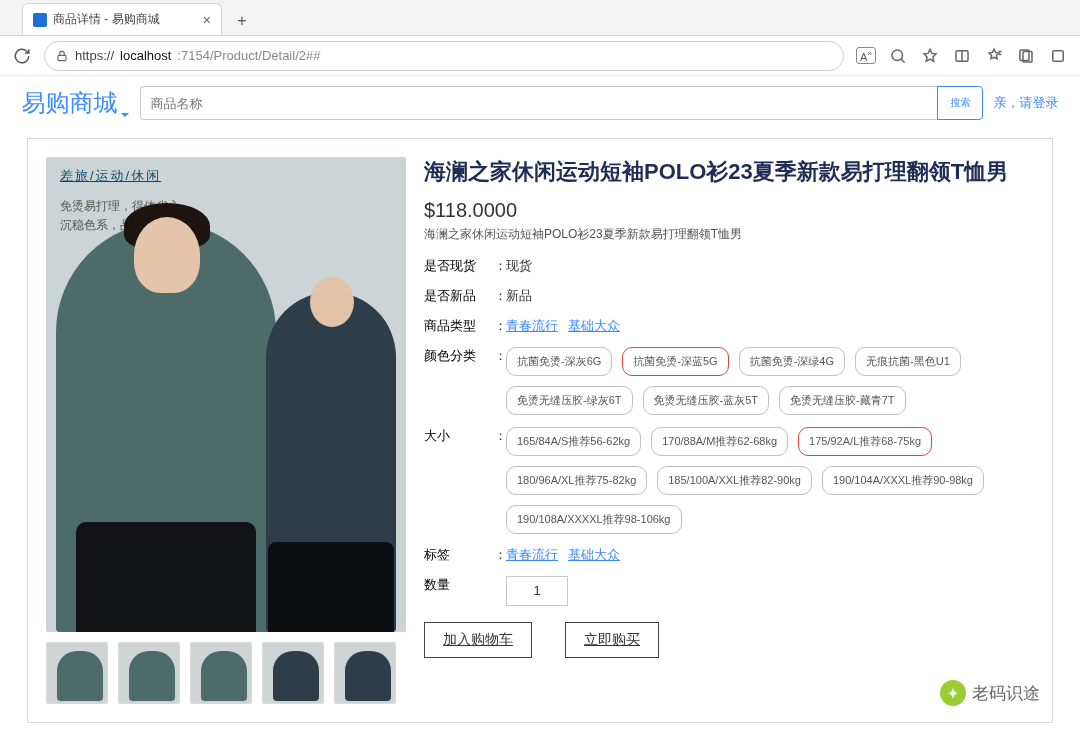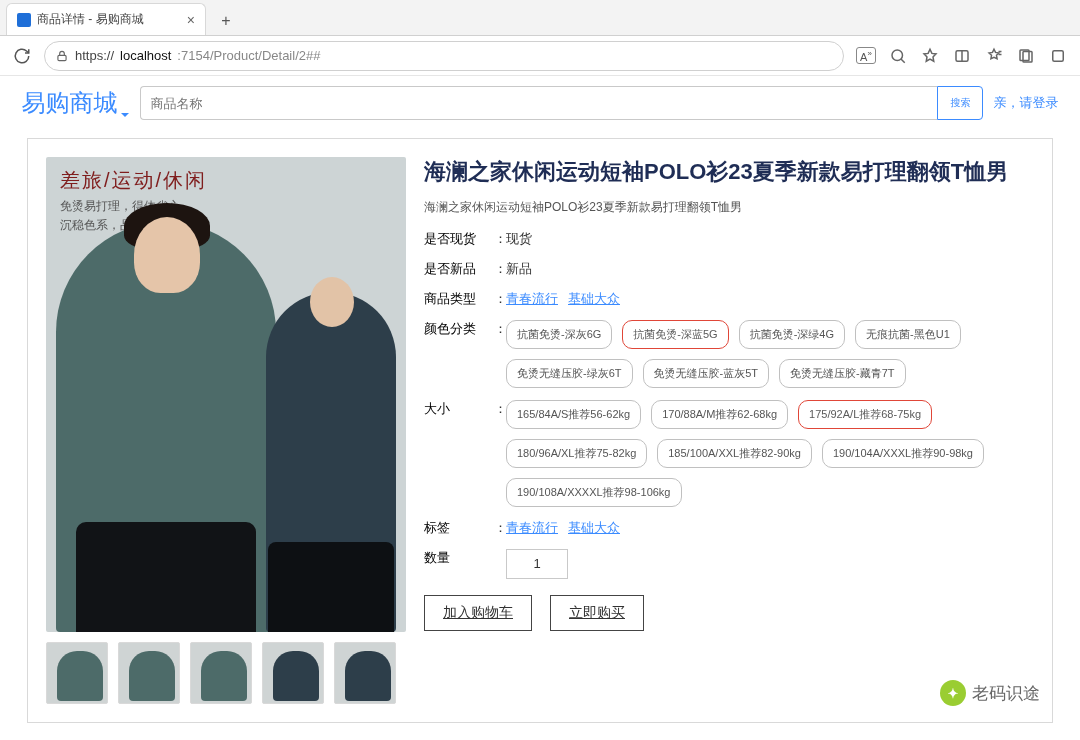--- a/index.html
+++ b/index.html
@@ -1,18 +1,18 @@
 <!DOCTYPE html>
 <html><head>
   <meta charset="utf-8">
   <style>
     * { margin: 0; padding: 0; box-sizing: border-box; }
     body { font-family: "Microsoft YaHei", sans-serif; background: #fff; font-size: 14px; color: #333; }
     .browser-chrome { width: 1080px; height: 740px; display: flex; flex-direction: column; }
-    .tabbar { height: 36px; background: #f3f3f3; display: flex; align-items: flex-end; padding-left: 6px; border-bottom: 1px solid #d0d0d0; }
+    .tabbar { height: 36px; background: #f3f3f3; display: flex; align-items: flex-end; padding-left: 22px; border-bottom: 1px solid #d0d0d0; }
     .tab { background: #fff; height: 32px; min-width: 200px; border-radius: 6px 6px 0 0; display: flex; align-items: center; padding: 0 10px; font-size: 12px; color: #444; border: 1px solid #d8d8d8; border-bottom: none; }
     .tab .favicon { width: 14px; height: 14px; background: #1f6fd8; margin-right: 6px; border-radius: 2px; }
     .tab .close { margin-left: auto; font-size: 14px; color: #666; }
     .newtab { width: 28px; height: 28px; display: flex; align-items: center; justify-content: center; color: #555; font-size: 16px; margin-left: 6px; }
     .addrbar { height: 40px; display: flex; align-items: center; padding: 0 8px; gap: 8px; border-bottom: 1px solid #e6e6e6; }
     .ic-btn { width: 28px; height: 28px; display: flex; align-items: center; justify-content: center; color: #555; border-radius: 4px; }
     .ic-btn svg { width: 18px; height: 18px; }
     .urlbox { flex: 1; height: 30px; border: 1px solid #d0d0d0; border-radius: 15px; display: flex; align-items: center; padding: 0 10px; font-size: 13px; color: #444; background: #fff; gap: 6px; }
     .urlbox .lock { width: 14px; height: 14px; color: #666; }
     .url-host { color: #111; }
@@ -23,21 +23,21 @@
     .brand { color: #3b8bff; font-size: 24px; font-weight: 400; display: flex; align-items: center; }
     .brand .caret { width: 10px; height: 10px; margin-left: 2px; }
     .brand .caret svg { width: 10px; height: 10px; fill: #3b8bff; }
     .search-wrap { flex: 1; display: flex; }
     .search-input { flex: 1; height: 34px; border: 1px solid #c9c9c9; border-right: none; border-radius: 4px 0 0 4px; padding: 0 10px; font-size: 13px; color: #701a75; outline: none; }
     .search-btn { height: 34px; padding: 0 12px; border: 1px solid #3b8bff; background: #fff; color: #3b8bff; border-radius: 0 4px 4px 0; font-size: 10px; cursor: pointer; }
     .login-link { color: #3b8bff; font-size: 13px; text-decoration: none; white-space: nowrap; }
     .content-card { width: 95%; margin: 18px auto 40px; border: 1px solid #d9d9d9; padding: 18px; display: flex; gap: 18px; }
     .gallery { width: 360px; flex-shrink: 0; }
     .main-img { width: 360px; height: 475px; background: #cdd4d5; position: relative; border-radius: 2px; overflow: hidden; }
-    .poster-text { position: absolute; left: 14px; top: 10px; font-size: 20px; letter-spacing: 2px; color: #7f1d1d; font-weight: 500; }
+    .poster-text { position: absolute; left: 14px; top: 10px; font-size: 13px; letter-spacing: 2px; color: #0c4a6e; font-weight: 500; text-decoration: underline; }
     .poster-sub { position: absolute; left: 14px; top: 40px; font-size: 12px; color: #555; line-height: 1.6; }
     .mannequin-l { position: absolute; left: 10px; bottom: 0; width: 220px; height: 410px; background: #4d6b69; border-radius: 110px 110px 4px 4px; }
     .head-l { position: absolute; left: 88px; top: 60px; width: 66px; height: 76px; background: #e5c5a9; border-radius: 50% 50% 40% 40%; }
     .hair-l { position: absolute; left: 78px; top: 46px; width: 86px; height: 46px; background: #1d1410; border-radius: 50% 50% 30% 30%; }
     .legs-l { position: absolute; left: 30px; bottom: 0; width: 180px; height: 110px; background: #111316; border-radius: 10px 10px 0 0; }
     .mannequin-r { position: absolute; right: 10px; bottom: 0; width: 130px; height: 340px; background: #2d3e4a; border-radius: 65px 65px 4px 4px; }
     .head-r { position: absolute; right: 52px; top: 120px; width: 44px; height: 50px; background: #e2c3a7; border-radius: 50%; }
     .shorts-r { position: absolute; right: 12px; bottom: 0; width: 126px; height: 90px; background: #0d1013; border-radius: 8px 8px 0 0; }
     .thumbs { display: flex; gap: 10px; margin-top: 10px; }
     .thumb { width: 62px; height: 62px; border: 1px solid #d9d9d9; border-radius: 2px; background: #cfd4d4; position: relative; overflow: hidden; }
@@ -48,21 +48,21 @@
     .price { font-size: 20px; margin-bottom: 4px; }
     .subtitle { font-size: 12px; color: #555; margin-bottom: 14px; }
     .attr-row { display: flex; margin-bottom: 12px; font-size: 13px; align-items: flex-start; }
     .attr-label { width: 70px; color: #000000; flex-shrink: 0; }
     .attr-colon { width: 12px; }
     .attr-value { flex: 1; display: flex; flex-wrap: wrap; gap: 10px; align-items: center; }
     .plain-link { color: #3b8bff; text-decoration: underline; }
     .opt { border: 1px solid #c0c0c0; padding: 6px 10px; font-size: 11px; color: #555; border-radius: 10px; cursor: pointer; white-space: nowrap; }
     .opt.selected { border-color: #e04638; color: #5a5a5a; }
     .qty-box { width: 62px; height: 30px; border: 1px solid #c9c9c9; text-align: center; line-height: 28px; font-size: 13px; }
-    .action-row { display: flex; gap: 18px; margin-top: 16px; }
+    .action-row { display: flex; gap: 33px; margin-top: 16px; }
     .btn-line { border: 1px solid #444; padding: 8px 18px; background: #fff; font-size: 14px; color: #333; cursor: pointer; text-decoration: underline; }
     .watermark { position: fixed; right: 30px; bottom: 30px; display: flex; align-items: center; gap: 6px; background: rgba(255,255,255,0.6); padding: 4px 10px; border-radius: 18px; font-size: 17px; color: #666; }
     .watermark .wicon { width: 26px; height: 26px; background: #9acd32; border-radius: 50%; position: relative; }
     .watermark .inner { position: absolute; inset: 0; display: flex; align-items: center; justify-content: center; font-size: 13px; color: #fff; font-weight: 700; }
   </style>
 </head>
 <body>
 
 <div class="browser-chrome">
   <div class="tabbar">
@@ -175,20 +175,21 @@
               <div class="mini"></div>
             </div>
           <div class="thumb dk">
               <div class="mini"></div>
             </div>
         </div>
       </div>
 
       <div class="product">
         <div class="title">海澜之家休闲运动短袖POLO衫23夏季新款易打理翻领T恤男</div>
+        <div class="price">$118.0000</div>
         <div class="subtitle">海澜之家休闲运动短袖POLO衫23夏季新款易打理翻领T恤男</div>
 
         <div class="attr-row">
           <span class="attr-label">是否现货</span>
             <span class="attr-colon">：</span>
           <span class="attr-value">现货</span>
         </div>
         <div class="attr-row">
           <span class="attr-label">是否新品</span>
             <span class="attr-colon">：</span>

